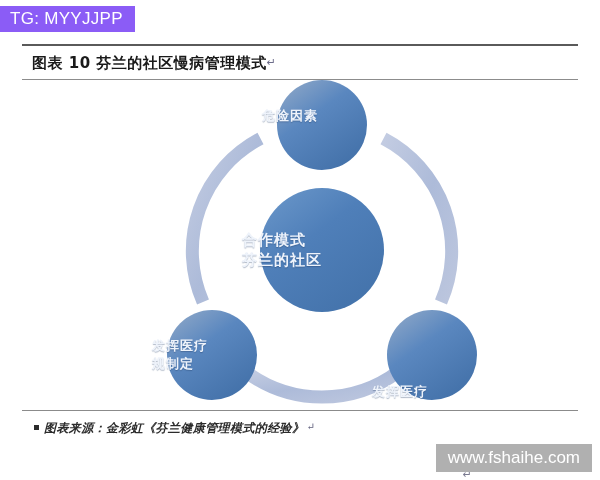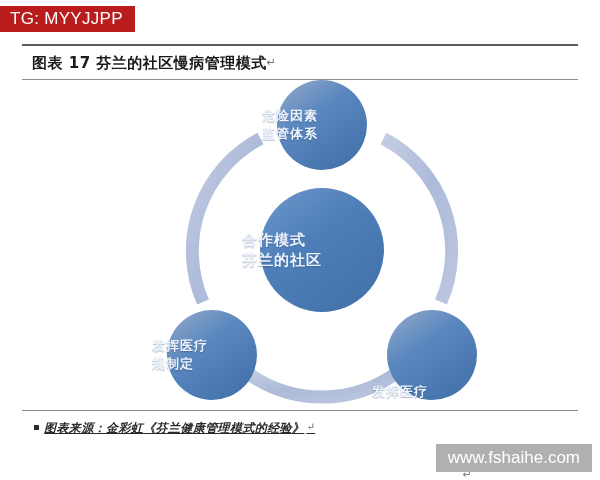--- a/index.html
+++ b/index.html
@@ -13,21 +13,21 @@
     font-family: "Liberation Sans", "DejaVu Sans", sans-serif;
     overflow: hidden;
     position: relative;
   }
 
   
   .tg-tag {
     position: absolute;
     left: 0;
     top: 6px;
-    background: #b91c1c;
+    background: #8b5cf6;
     color: #ffffff;
     font-size: 17px;
     line-height: 26px;
     height: 26px;
     padding: 0 12px 0 10px;
     letter-spacing: 0.3px;
     white-space: nowrap;
     z-index: 30;
   }
 
@@ -108,21 +108,20 @@
   .foot-text {
     font-family: "DejaVu Serif", "Liberation Serif", serif;
     font-size: 12px;
     font-style: italic;
     font-weight: bold;
     color: #2b2b2b;
     padding-left: 12px;
     padding-top: 9px;
     white-space: nowrap;
     letter-spacing: 0.4px;
-    text-decoration: underline;
   }
   .foot-bullet {
     display: inline-block;
     width: 5px;
     height: 5px;
     background: #2b2b2b;
     margin-right: 5px;
     vertical-align: 2px;
   }
   .foot-mark {
@@ -159,21 +158,21 @@
 </style>
 </head>
 <body>
 
 <div class="tg-tag">TG: MYYJJPP</div>
 
 <div class="sheet">
 
   <div class="title-band">
     <div class="title-text">
-      <span>图表 17 芬兰的社区慢病管理模式</span><span class="title-mark">↵</span>
+      <span>图表 10 芬兰的社区慢病管理模式</span><span class="title-mark">↵</span>
     </div>
   </div>
 
   <div class="diagram-area">
 
     <svg class="diagram-svg" width="556" height="330" viewBox="0 0 556 330">
       <defs>
         <linearGradient id="gradCenter" x1="0%" y1="0%" x2="75%" y2="100%">
           <stop offset="0%" stop-color="#6d99cb"></stop>
           <stop offset="45%" stop-color="#4f7fb9"></stop>
@@ -207,21 +206,20 @@
       <circle cx="300" cy="170" r="62" fill="url(#gradCenter)"></circle>
     </svg>
 
     <div class="node-label label-center" style="left:220px; top:150px;">
       <span class="ln">合作模式</span>
       <span class="ln">芬兰的社区</span>
     </div>
 
     <div class="node-label label-outer" style="left:240px; top:27px;">
       <span class="ln">危险因素</span>
-      <span class="ln">监管体系</span>
     </div>
 
     <div class="node-label label-outer" style="left:130px; top:257px;">
       <span class="ln">发挥医疗</span>
       <span class="ln">规制定</span>
     </div>
 
     <div class="node-label label-outer" style="left:350px; top:257px;margin-top:46px;">
       <span class="ln">发挥医疗</span>
     </div>

